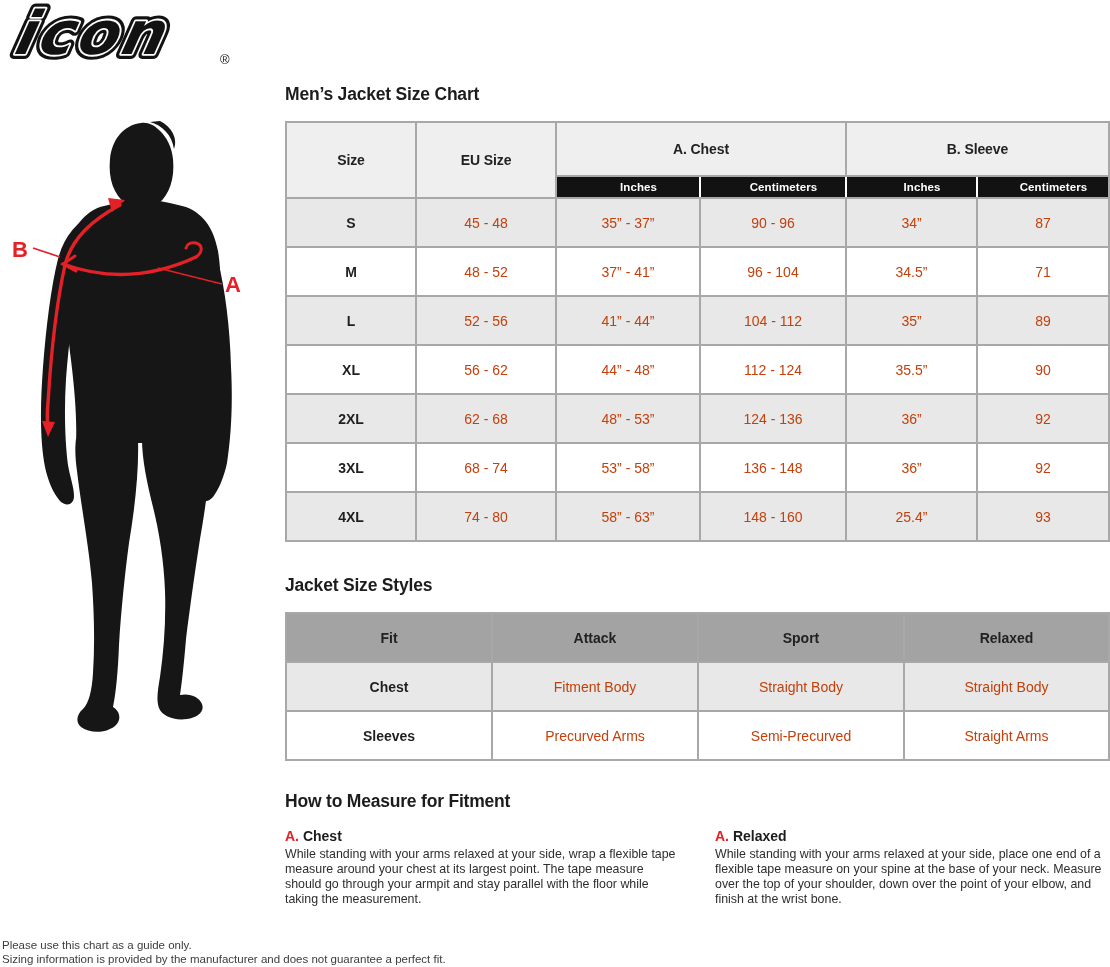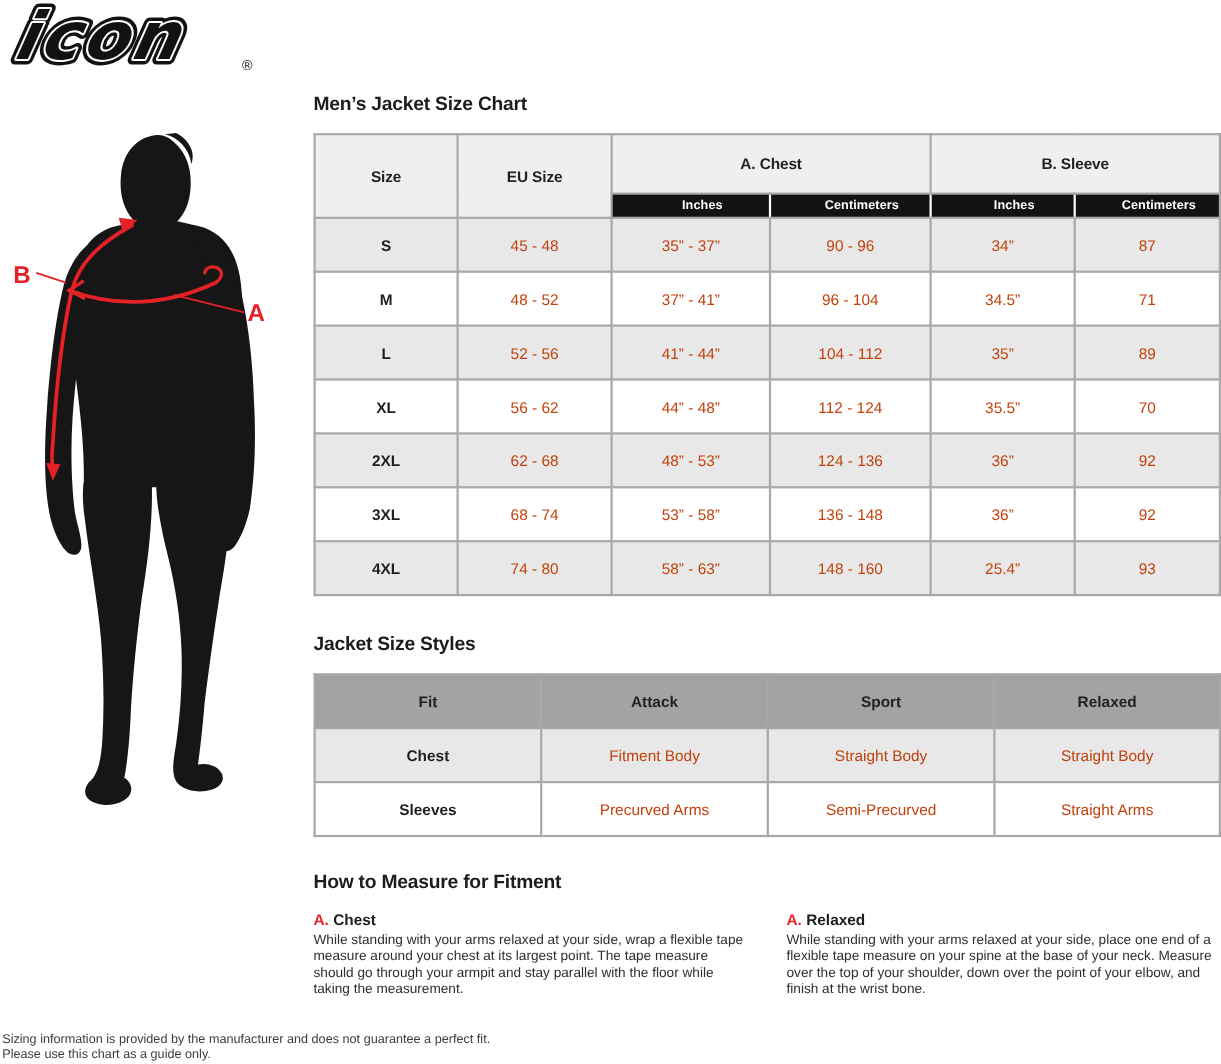--- a/index.html
+++ b/index.html
@@ -166,21 +166,21 @@
           <td>104 - 112</td>
           <td>35”</td>
           <td>89</td>
         </tr>
         <tr>
           <td class="lbl">XL</td>
           <td>56 - 62</td>
           <td>44” - 48”</td>
           <td>112 - 124</td>
           <td>35.5”</td>
-          <td>70</td>
+          <td>90</td>
         </tr>
         <tr class="shade">
           <td class="lbl">2XL</td>
           <td>62 - 68</td>
           <td>48” - 53”</td>
           <td>124 - 136</td>
           <td>36”</td>
           <td>92</td>
         </tr>
         <tr>
@@ -249,15 +249,15 @@
       <p class="mtitle">
         <span class="red">A.</span>
         <span>Relaxed</span>
       </p>
       <p class="mtext">While standing with your arms relaxed at your side, place one end of a flexible tape measure on your spine at the base of your neck. Measure over the top of your shoulder, down over the point of your elbow, and finish at the wrist bone.</p>
     </div>
   </div>
 </div>
 
 <div class="footer">
+  <div>Please use this chart as a guide only.</div>
   <div>Sizing information is provided by the manufacturer and does not guarantee a perfect fit.</div>
-  <div>Please use this chart as a guide only.</div>
 </div>
 
 </body></html>

